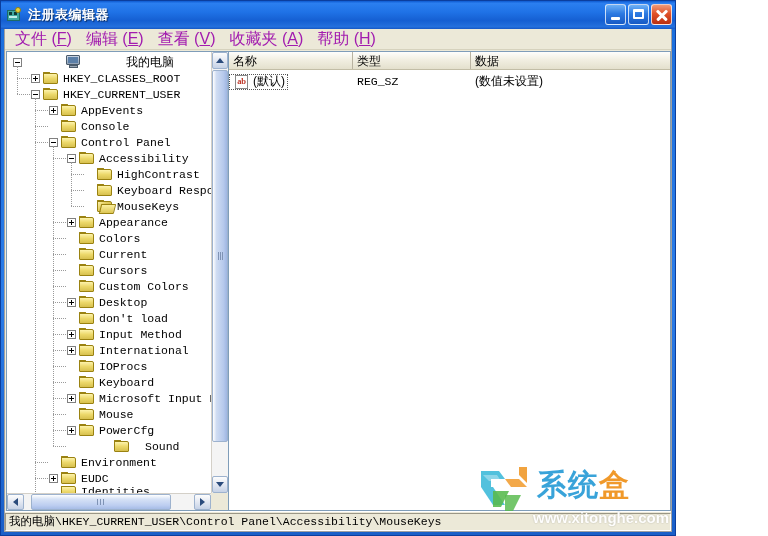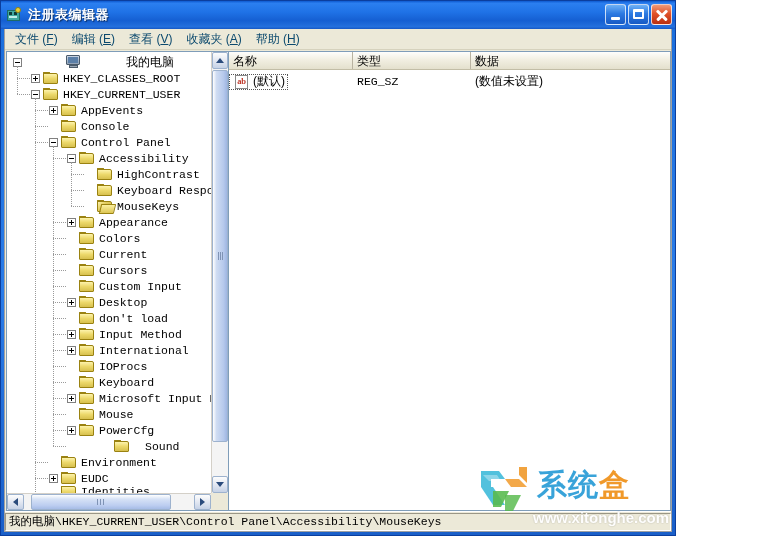--- a/index.html
+++ b/index.html
@@ -95,21 +95,21 @@
 
   
   #menubar {
     height: 21px; flex: 0 0 21px;
     background: #ece9d8;
     display: flex; align-items: center;
     padding-left: 3px;
     border-bottom: 1px solid #d6d2bd;
   }
   .menu-item {
-    font-size: 12px; color: #0c4a6e;
+    font-size: 16px; color: #a21caf;
     padding: 3px 7px;
     white-space: nowrap;
     cursor: default;
   }
   .menu-item u { text-decoration: underline; }
 
   
   #panes {
     flex: 1 1 auto;
     display: flex;
@@ -544,21 +544,21 @@
                   <div class="back"></div>
                 </div>
                 <span>Cursors</span>
               </div>
               <div class="tnode" style="padding-left: 60px;">
                 <div class="expander none"></div>
                 <div class="folder">
                   <div class="tab"></div>
                   <div class="back"></div>
                 </div>
-                <span>Custom Input</span>
+                <span>Custom Colors</span>
               </div>
               <div class="tnode" style="padding-left: 60px;">
                 <div class="expander plus"></div>
                 <div class="folder">
                   <div class="tab"></div>
                   <div class="back"></div>
                 </div>
                 <span>Desktop</span>
               </div>
               <div class="tnode" style="padding-left: 60px;">

